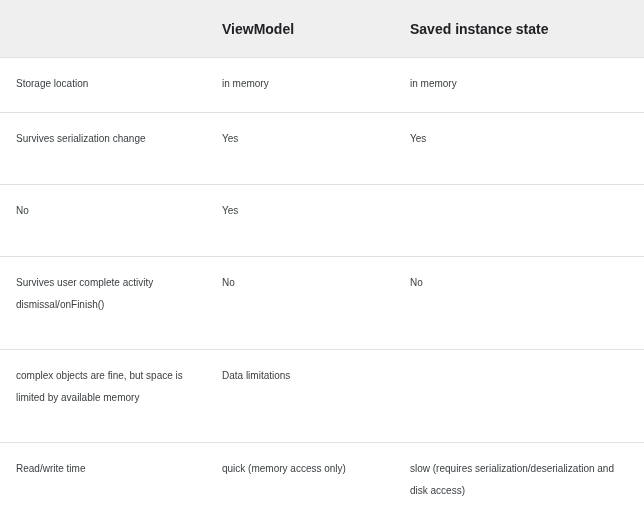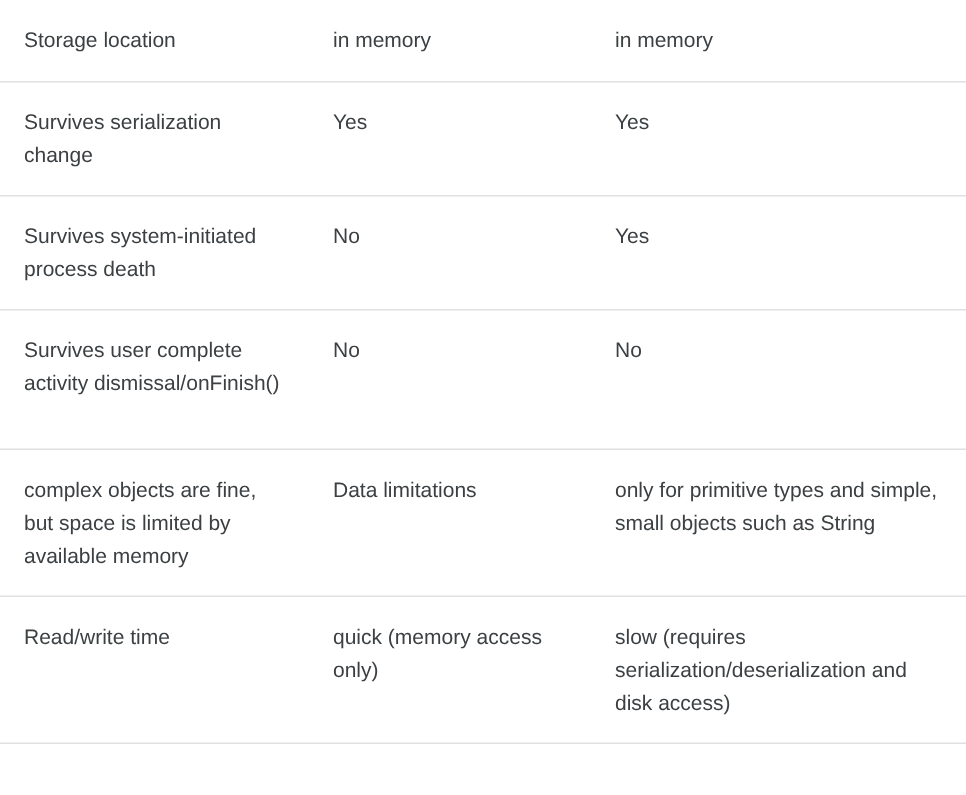--- a/index.html
+++ b/index.html
@@ -29,21 +29,21 @@
     min-height: 57px;
     display: flex;
     align-items: center;
     font-size: 14px;
     font-weight: bold;
     color: #202124;
     padding: 0 16px;
   }
   .body-row .cell {
     padding: 15px 16px 16px 16px;
-    font-size: 14px;
+    font-size: 10px;
     line-height: 22px;
     color: #3c4043;
     vertical-align: top;
   }
   .body-row {
     border-bottom: 1px solid #e0e0e0;
   }
   .body-row.r0 .cell { min-height: 54px; }
   .body-row.r1 .cell { min-height: 71px; }
   .body-row.r2 .cell { min-height: 71px; }
@@ -51,49 +51,52 @@
   .body-row.r4 .cell { min-height: 92px; }
   .body-row.r5 .cell { min-height: 88px; }
   .body-row.r5 { border-bottom: 1px solid #e0e0e0; }
 </style>
 </head>
 <body>
 
 <div class="page">
   <div class="comparison-table">
 
+    <div class="row header-row">
+      <div class="cell"></div>
+      <div class="cell">ViewModel</div>
+      <div class="cell">Saved instance state</div>
+    </div>
 
     <div class="row body-row r0">
       <div class="cell">Storage location</div>
       <div class="cell">in memory</div>
       <div class="cell">in memory</div>
     </div>
 
     <div class="row body-row r1">
       <div class="cell">Survives serialization change</div>
       <div class="cell">Yes</div>
       <div class="cell">Yes</div>
     </div>
 
     <div class="row body-row r2">
-      <div class="cell">Survives system-initiated process death</div>
       <div class="cell">No</div>
       <div class="cell">Yes</div>
     </div>
 
     <div class="row body-row r3">
       <div class="cell">Survives user complete activity dismissal/onFinish()</div>
       <div class="cell">No</div>
       <div class="cell">No</div>
     </div>
 
     <div class="row body-row r4">
       <div class="cell">complex objects are fine, but space is limited by available memory</div>
       <div class="cell">Data limitations</div>
-      <div class="cell">only for primitive types and simple, small objects such as String</div>
     </div>
 
     <div class="row body-row r5">
       <div class="cell">Read/write time</div>
       <div class="cell">quick (memory access only)</div>
       <div class="cell">slow (requires serialization/deserialization and disk access)</div>
     </div>
 
   </div>
 </div>

